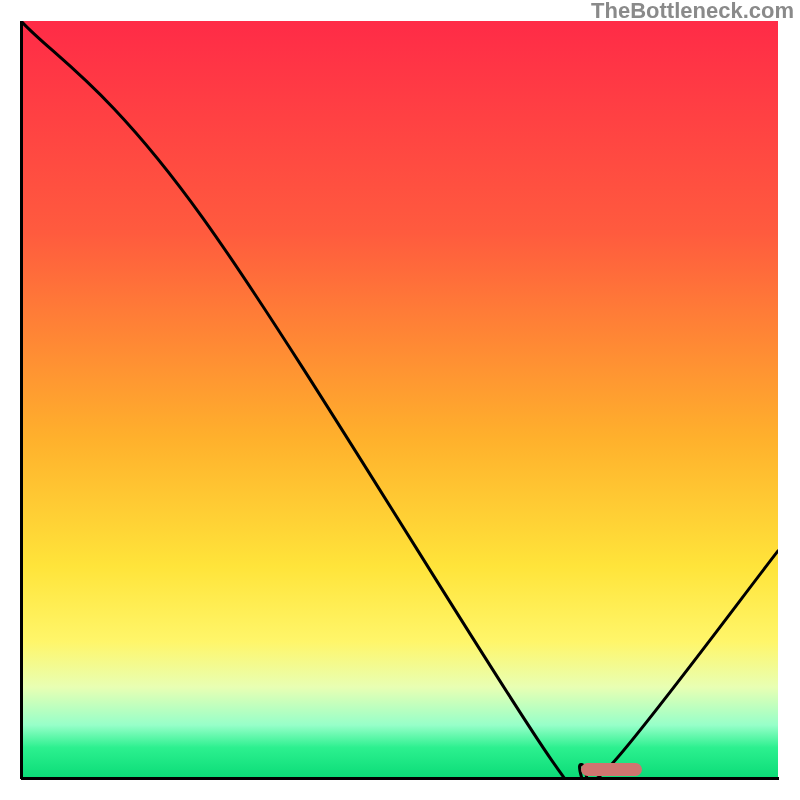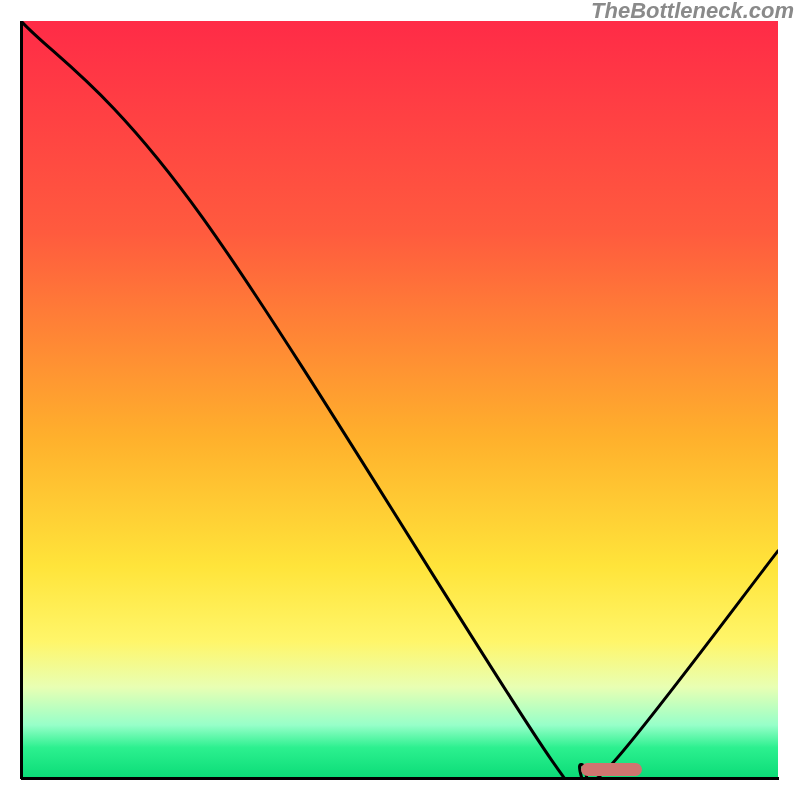--- a/index.html
+++ b/index.html
@@ -8,21 +8,20 @@
     width: 800px;
     height: 800px;
     background: #ffffff;
     font-family: Arial, Helvetica, sans-serif;
     overflow: hidden;
   }
   .plot-wrap {
     position: relative;
     width: 800px;
     height: 800px;
-    font-style: italic;
   }
   .plot-area {
     position: absolute;
     left: 21px;
     top: 21px;
     width: 757px;
     height: 757px;
     background: linear-gradient(
       to bottom,
       #ff2b47 0%,

